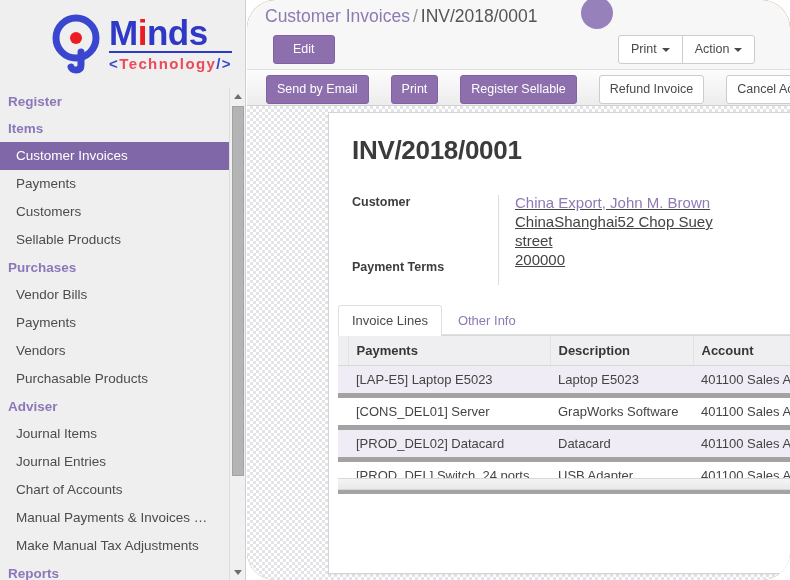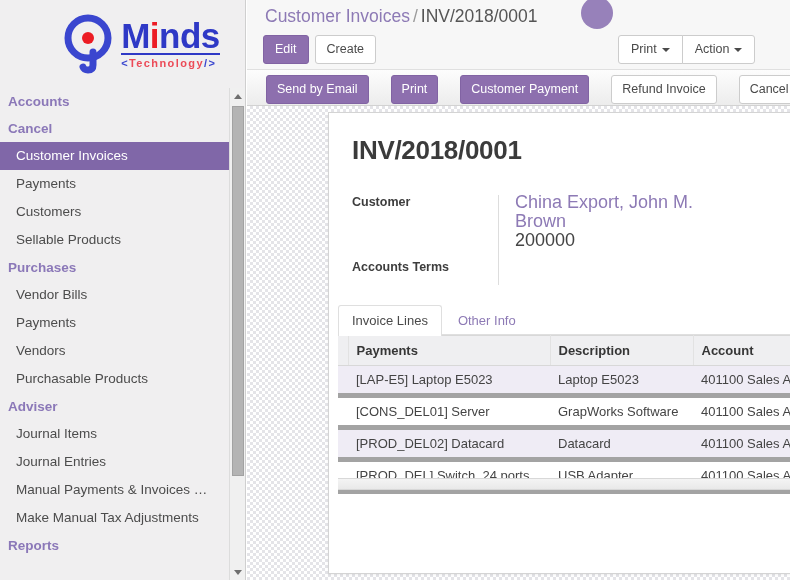--- a/index.html
+++ b/index.html
@@ -31,21 +31,21 @@
   .logo-mark { width: 56px; height: 62px; flex: 0 0 56px; }
   .logo-text-block { display: flex; flex-direction: column; align-items: flex-start; }
   .logo-minds {
     font-size: 35px; font-weight: bold; line-height: 0.95;
     color: #2f39c6; letter-spacing: -0.5px;
     font-family: "Liberation Sans", sans-serif;
   }
   .logo-minds .red-i { color: #ec1c24; }
   .logo-rule { width: 100%; height: 2px; background: #2f39c6; margin-top: 1px; }
   .logo-tech {
-    font-size: 11px; letter-spacing: 1.4px; font-weight: bold;
+    font-size: 15px; letter-spacing: 1.4px; font-weight: bold;
     margin-top: 2px; white-space: nowrap;
   }
   .logo-tech .br { color: #3a46cf; }
   .logo-tech .tx { color: #ec4a57; }
 
   #nav-scroll {
     position: absolute; left: 0; top: 88px;
     width: 229px; height: 492px;
     overflow: hidden;
   }
@@ -80,21 +80,21 @@
   #sb-thumb {
     position: absolute; left: 2px; top: 18px;
     width: 12px; height: 370px;
     background: #b4b4b4; border: 1px solid #a2a2a2;
   }
 
   
   #main {
     position: absolute; left: 247px; top: 0;
     width: 543px; height: 580px;
-    background: #a16207; overflow: hidden;
+    background: #a16207; overflow: hidden; border-radius: 28px;
   }
 
   #control-panel {
     position: relative; height: 70px;
     background: #f7f7f7;
     border-bottom: 1px solid #e0e0e0;
   }
   #breadcrumb {
     position: absolute; left: 18px; top: 6px;
     font-size: 17.5px; color: #6b6b6b; white-space: nowrap;
@@ -107,21 +107,21 @@
     font-family: "Liberation Sans", sans-serif;
     font-size: 12.5px; line-height: 1;
     padding: 7px 11px;
     border: 1px solid #cccccc; border-radius: 3px;
     background: #ffffff; color: #4a4a4a;
     cursor: pointer; white-space: nowrap;
   }
   .btn.primary {
     background: #8d6fae; border-color: #8163a3; color: #ffffff;
   }
-  #left-btns { position: absolute; left: 16px; top: 35px; display: flex; gap: 6px; }
+  #left-btns { position: absolute; left: 26px; top: 35px; display: flex; gap: 6px; flex-direction: column; }
   #right-btns { position: absolute; left: 371px; top: 35px; display: flex; }
   #right-btns .btn { border-radius: 0; margin-left: -1px; padding: 7px 12px; }
   #right-btns .btn:first-child { border-radius: 3px 0 0 3px; margin-left: 0; }
   #right-btns .btn:last-child { border-radius: 0 3px 3px 0; }
   .caret-dn {
     display: inline-block; width: 0; height: 0; margin-left: 5px;
     vertical-align: middle;
     border-top: 4px solid #4a4a4a;
     border-left: 4px solid transparent;
     border-right: 4px solid transparent;
@@ -158,21 +158,21 @@
   #doc-title {
     position: absolute; left: 23px; top: 22px;
     font-size: 26px; font-weight: bold; color: #3b3b3b;
     letter-spacing: -0.3px;
   }
 
   .fld-label {
     font-size: 12.5px; font-weight: bold; color: #3d3d3d;
     white-space: nowrap;
   }
-  .fld-value { font-size: 18px; color: #444444; line-height: 19px; }
+  .fld-value { font-size: 15px; color: #444444; line-height: 19px; text-decoration: underline; }
   .fld-value .link { color: #8d7ab5; }
 
   #grp-left { position: absolute; left: 23px; top: 82px; width: 320px; }
   #grp-left .divline {
     position: absolute; left: 146px; top: 0; width: 1px; height: 90px;
     background: #dddddd;
   }
   #lbl-customer { position: absolute; left: 0; top: 0; }
   #val-customer { position: absolute; left: 163px; top: -2px; width: 230px; }
   #lbl-payterms { position: absolute; left: 0; top: 65px; }
@@ -264,37 +264,38 @@
         <div class="logo-text-block">
           <div class="logo-minds"><span>M</span><span class="red-i">i</span><span>nds</span></div>
           <div class="logo-rule"></div>
           <div class="logo-tech"><span class="br">&lt;</span><span class="tx">Technology</span><span class="br">/&gt;</span></div>
         </div>
       </div>
     </div>
 
     <div id="nav-scroll">
 
-      <div class="nav-group">Accounts</div>
-
-      <div class="nav-group">Cancel</div>
+      <div class="nav-group">Register</div>
+
+      <div class="nav-group">Items</div>
       <div class="nav-item active">Customer Invoices</div>
       <div class="nav-item">Payments</div>
       <div class="nav-item">Customers</div>
       <div class="nav-item">Sellable Products</div>
 
       <div class="nav-group">Purchases</div>
       <div class="nav-item">Vendor Bills</div>
       <div class="nav-item">Payments</div>
       <div class="nav-item">Vendors</div>
       <div class="nav-item">Purchasable Products</div>
 
       <div class="nav-group">Adviser</div>
       <div class="nav-item">Journal Items</div>
       <div class="nav-item">Journal Entries</div>
+      <div class="nav-item">Chart of Accounts</div>
       <div class="nav-item">Manual Payments &amp; Invoices …</div>
       <div class="nav-item">Make Manual Tax Adjustments</div>
 
       <div class="nav-group">Reports</div>
 
     </div>
 
     <div id="sb-scroll">
       <div class="sb-btn up">
           <span class="sb-arrow-up"></span>
@@ -322,40 +323,41 @@
       <div id="right-btns">
         <button class="btn"><span>Print</span><span class="caret-dn"></span></button>
         <button class="btn"><span>Action</span><span class="caret-dn"></span></button>
       </div>
     </div>
 
     <div id="statusbar">
       <div id="status-btns">
         <button class="btn primary">Send by Email</button>
         <button class="btn primary">Print</button>
-        <button class="btn primary">Customer Payment</button>
+        <button class="btn primary">Register Sellable</button>
         <button class="btn">Refund Invoice</button>
         <button class="btn">Cancel Account</button>
       </div>
     </div>
 
     <div id="content-bg">
 
       <div id="sheet">
 
         <div id="doc-title">INV/2018/0001</div>
 
         <div id="grp-left">
           <div class="divline"></div>
           <div class="fld-label" id="lbl-customer">Customer</div>
           <div class="fld-value" id="val-customer">
             <div class="link">China Export, John M. Brown</div>
+            <div>ChinaShanghai52 Chop Suey street</div>
             <div>200000</div>
           </div>
-          <div class="fld-label" id="lbl-payterms">Accounts Terms</div>
+          <div class="fld-label" id="lbl-payterms">Payment Terms</div>
         </div>
 
         <div id="grp-right">
           
           
           
         </div>
 
         <div id="tabs">
           <div class="tab active">Invoice Lines</div>

